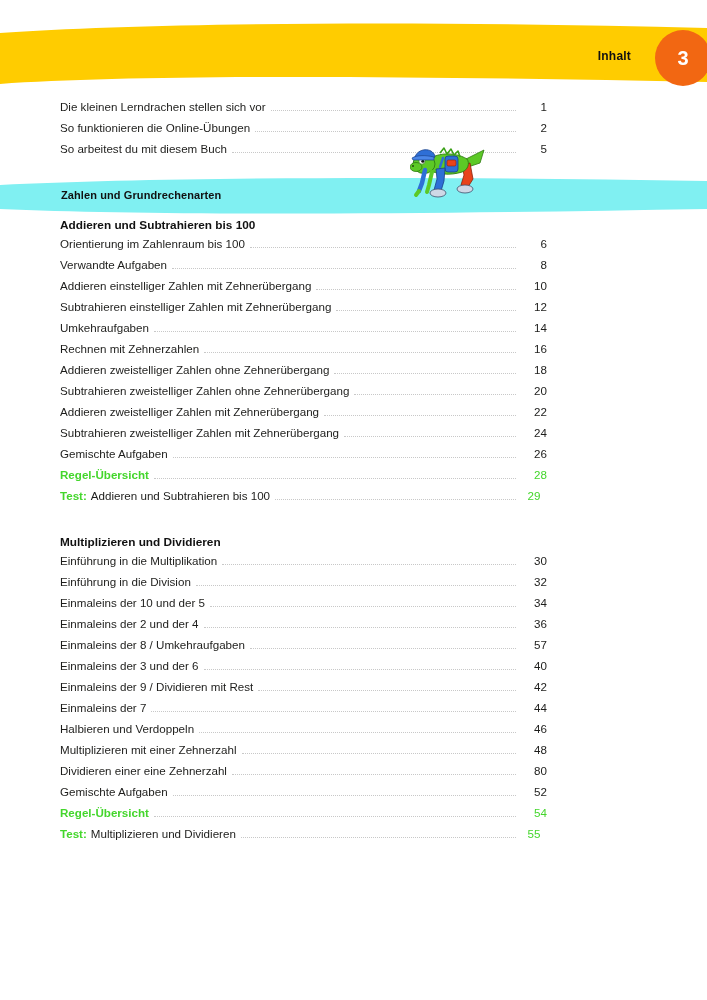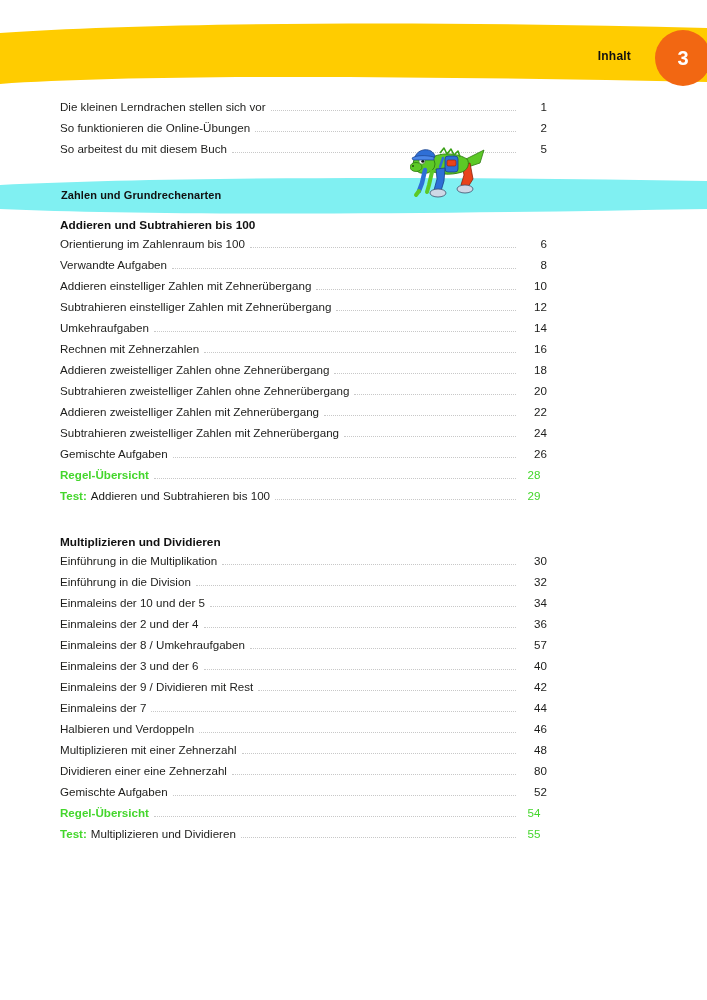--- a/index.html
+++ b/index.html
@@ -85,21 +85,21 @@
     border-bottom: 1px dotted #c8c8c8;
   }
   .toc-row .toc-page {
     flex: 0 0 auto;
     width: 26px;
     text-align: right;
     padding-left: 5px;
     font-size: 11.6px;
   }
   .toc-row.green .toc-label,
-  .toc-row.green .toc-page { color: #44D62C; text-align: center; }
+  .toc-row.green .toc-page { color: #44D62C; }
   .toc-row.green .toc-label { font-weight: bold; }
   .toc-row.green-mixed .toc-page { color: #44D62C; text-align: center; }
   .toc-row.green-mixed .toc-prefix {
     color: #44D62C;
     font-weight: bold;
     padding-right: 4px;
   }
 
   
   #section-band {

